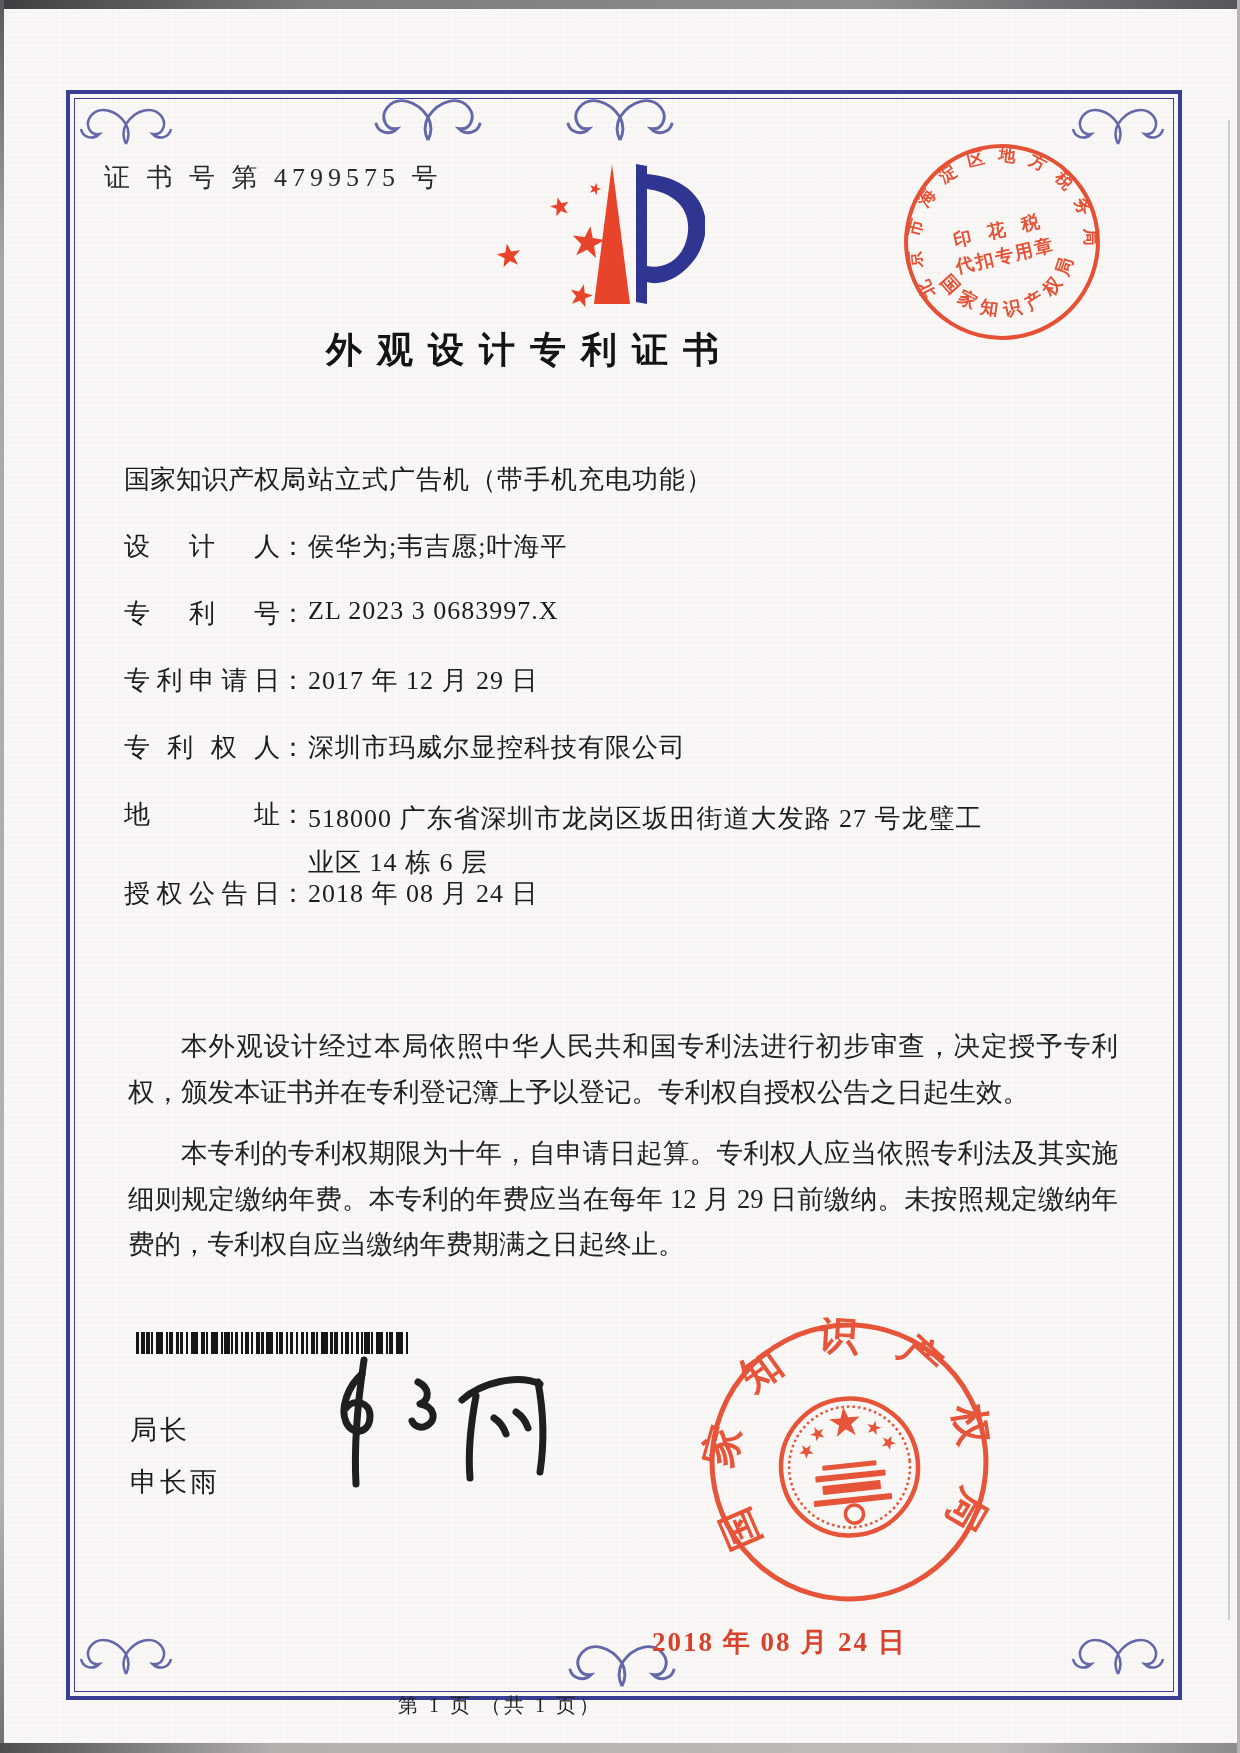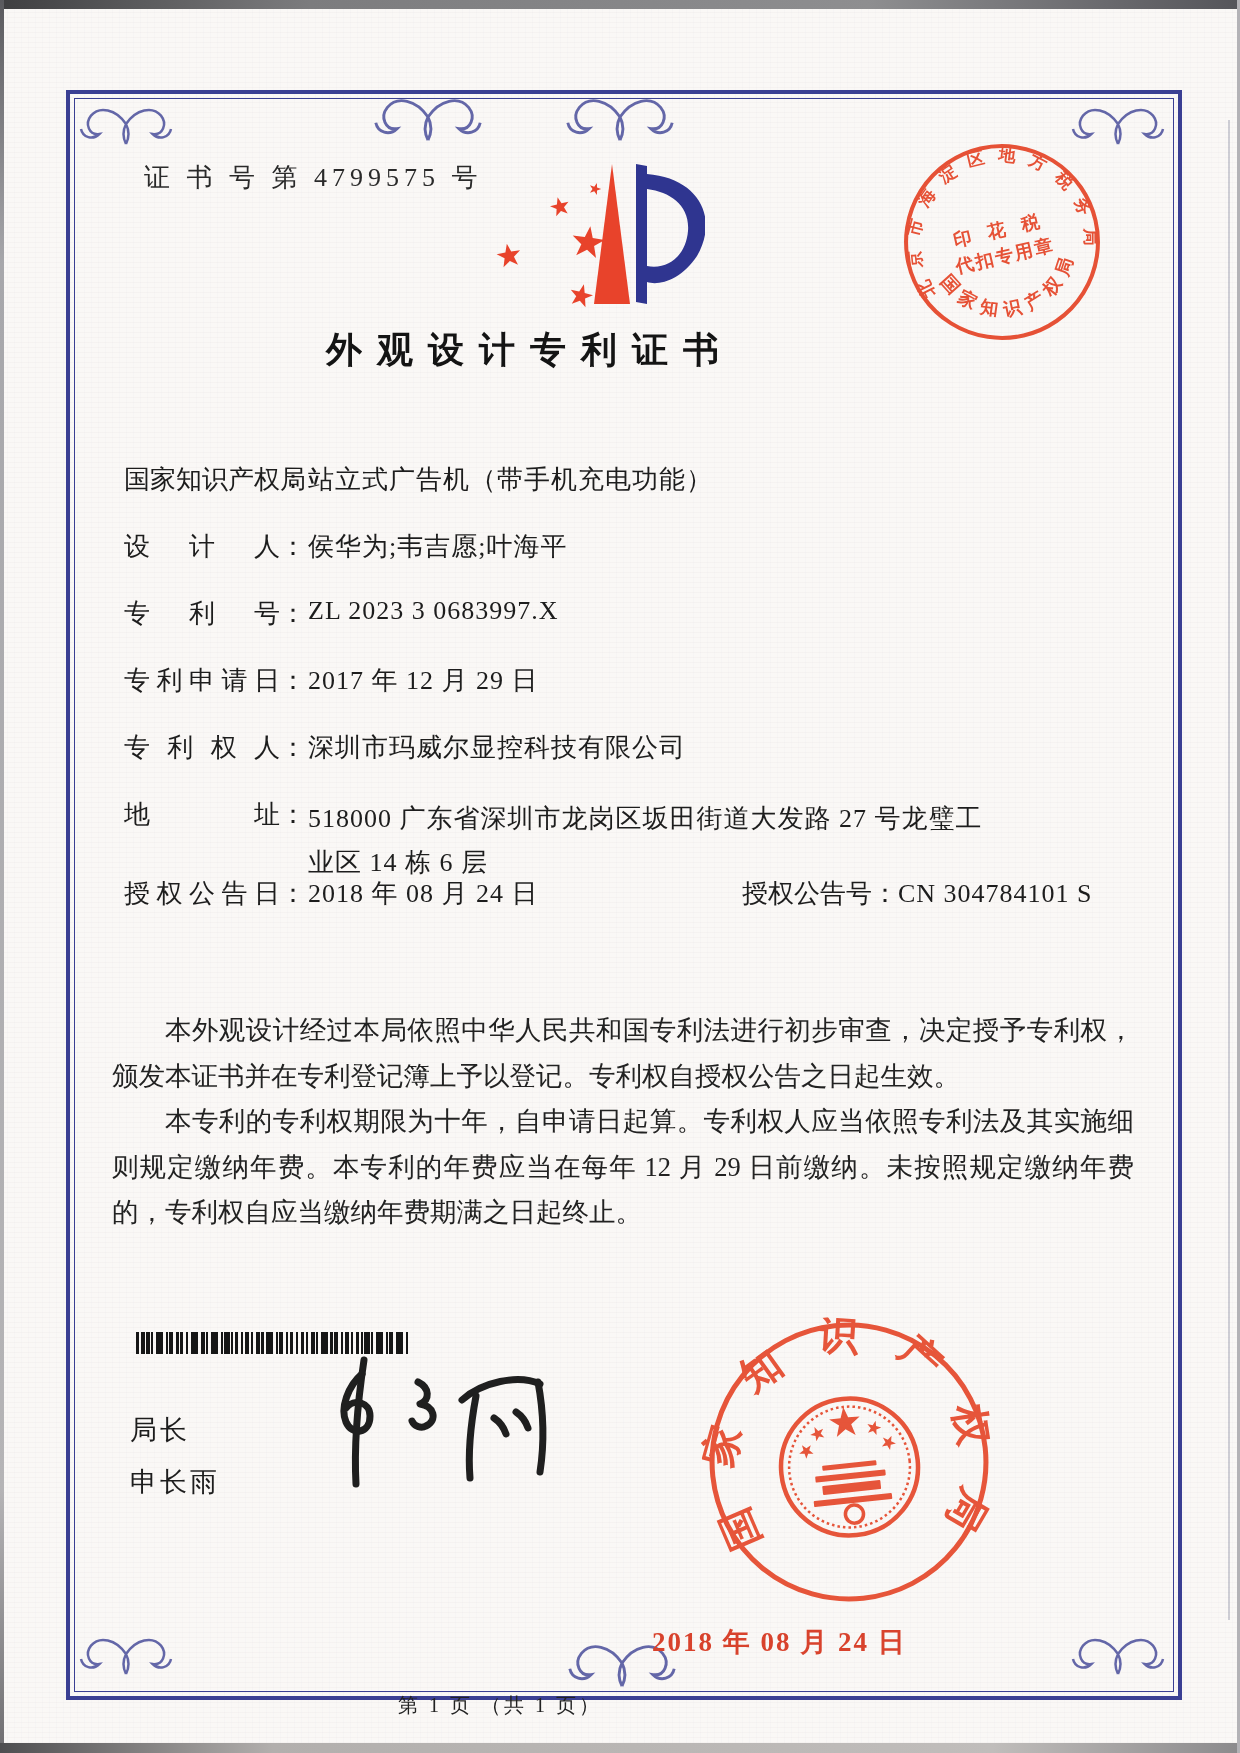--- a/index.html
+++ b/index.html
@@ -24,40 +24,40 @@
   .curl-line{position:absolute;right:10px;top:120px;width:2px;height:1500px;background:rgba(120,125,150,.35);}
 
   
   .frame-outer{position:absolute;left:66px;top:90px;width:1108px;height:1602px;
     border:4px solid #3a3f93;}
   .frame-inner{position:absolute;inset:4px;border:1.6px solid #3a3f93;}
 
   .orn{position:absolute;opacity:.78;}
   .orn svg{display:block;}
 
-  .cert-no{position:absolute;left:104px;top:160px;font-size:26px;letter-spacing:5px;color:#2a2a2a;margin-left:40px;}
+  .cert-no{position:absolute;left:104px;top:160px;font-size:26px;letter-spacing:5px;color:#2a2a2a;}
 
   .logo{position:absolute;left:443px;top:156px;width:262px;height:158px;}
 
   .tax-stamp{position:absolute;left:901px;top:141px;width:202px;height:202px;
     transform:rotate(-13deg);opacity:.95;}
 
   .title{position:absolute;left:30px;top:326px;width:1000px;text-align:center;
     font-size:36px;font-weight:700;letter-spacing:15px;color:#141414;}
 
   .row{position:absolute;left:124px;font-size:26px;white-space:nowrap;}
   .row .lbl{display:inline-block;width:156px;text-align:justify;text-align-last:justify;vertical-align:top;}
   .row .colon{display:inline-block;vertical-align:top;}
   .row .val{display:inline-block;margin-left:2px;vertical-align:top;letter-spacing:1px;}
   .row .val.wrap{white-space:normal;width:690px;line-height:44px;}
   .grant-right{position:absolute;left:618px;top:0;font-size:26px;white-space:nowrap;}
 
   .paras{position:absolute;left:112px;top:1008px;width:1022px;font-size:26.5px;
     line-height:45.5px;text-align:justify;color:#222;}
-  .paras p{margin:0;text-indent:2em;}
+  .paras p{margin:16px;text-indent:2em;}
 
   .barcode{position:absolute;left:136px;top:1332px;width:274px;height:22px;
     background:
       repeating-linear-gradient(90deg,#161616 0 2px,transparent 2px 5px),
       repeating-linear-gradient(90deg,#161616 0 3px,transparent 3px 11px),
       repeating-linear-gradient(90deg,transparent 0 7px,#161616 7px 9px,transparent 9px 17px);}
 
   .officer-title{position:absolute;left:130px;top:1412px;font-size:27px;letter-spacing:3px;}
   .officer-name{position:absolute;left:130px;top:1464px;font-size:27px;letter-spacing:3px;}
   .signature{position:absolute;left:292px;top:1352px;width:300px;height:160px;}
@@ -184,23 +184,20 @@
   </div>
   <div class="row" style="top:730px;">
     <span class="lbl">专利权人</span><span class="colon">：</span><span class="val">深圳市玛威尔显控科技有限公司</span>
   </div>
   <div class="row" style="top:797px;">
     <span class="lbl">地址</span><span class="colon">：</span><span class="val wrap">518000 广东省深圳市龙岗区坂田街道大发路 27 号龙璧工业区 14 栋 6 层</span>
   </div>
 
   <div class="row" style="top:876px;width:1020px;">
     <span class="lbl">授权公告日</span><span class="colon">：</span><span class="val">2018 年 08 月 24 日</span>
-    <span class="grant-right">
-      <span>授权公告号</span><span>：</span><span style="letter-spacing:1px;">CN 304784101 S</span>
-    </span>
   </div>
 
   <div class="paras">
     <p>本外观设计经过本局依照中华人民共和国专利法进行初步审查，决定授予专利权，颁发本证书并在专利登记簿上予以登记。专利权自授权公告之日起生效。</p>
     <p>本专利的专利权期限为十年，自申请日起算。专利权人应当依照专利法及其实施细则规定缴纳年费。本专利的年费应当在每年 12 月 29 日前缴纳。未按照规定缴纳年费的，专利权自应当缴纳年费期满之日起终止。</p>
   </div>
 
   <div class="barcode"></div>
 
   <div class="officer-title">局长</div>

